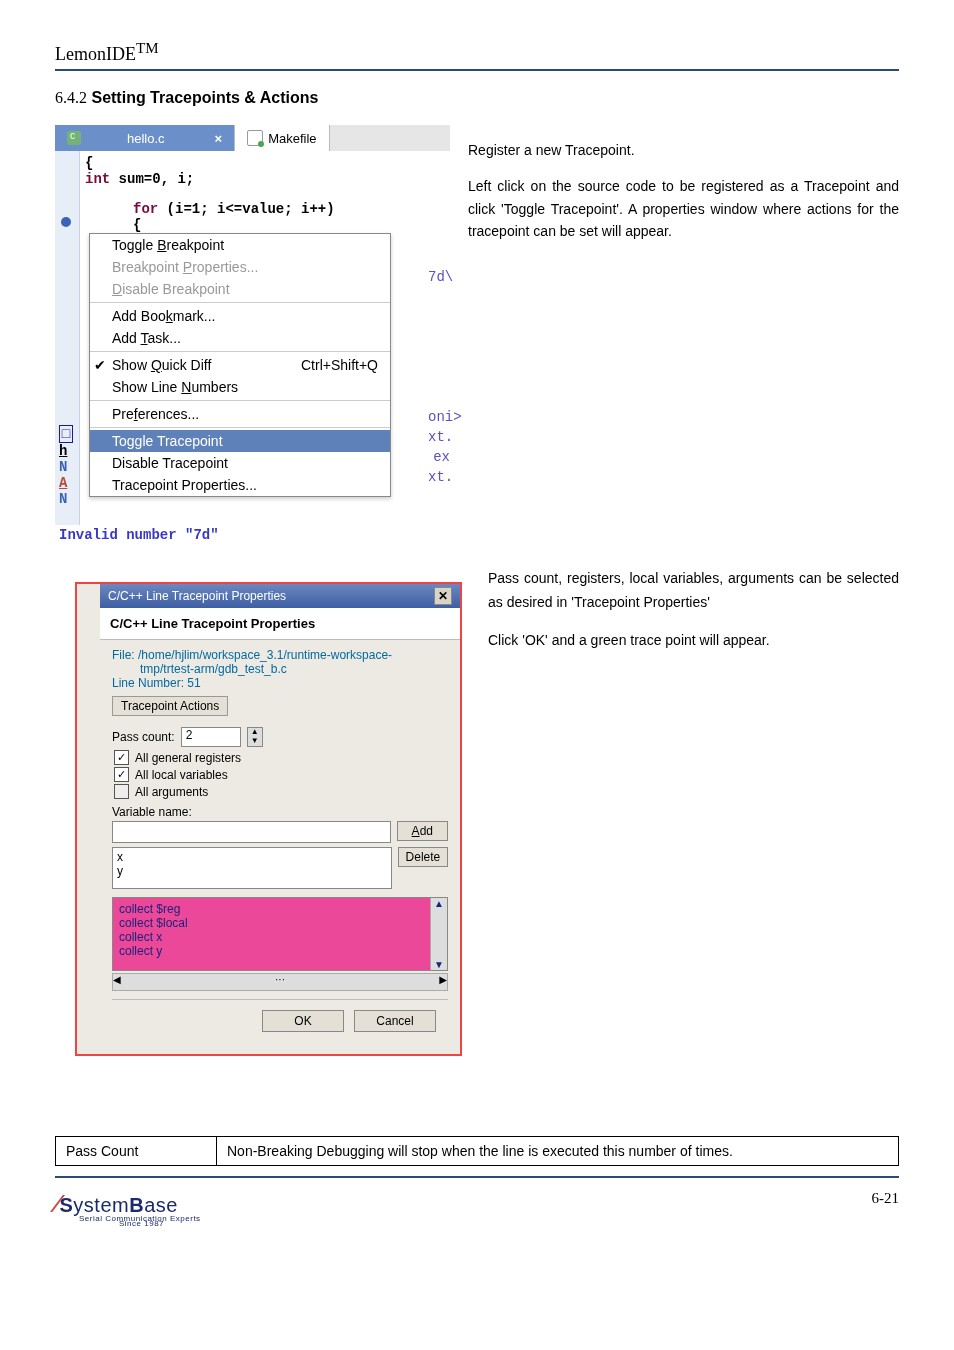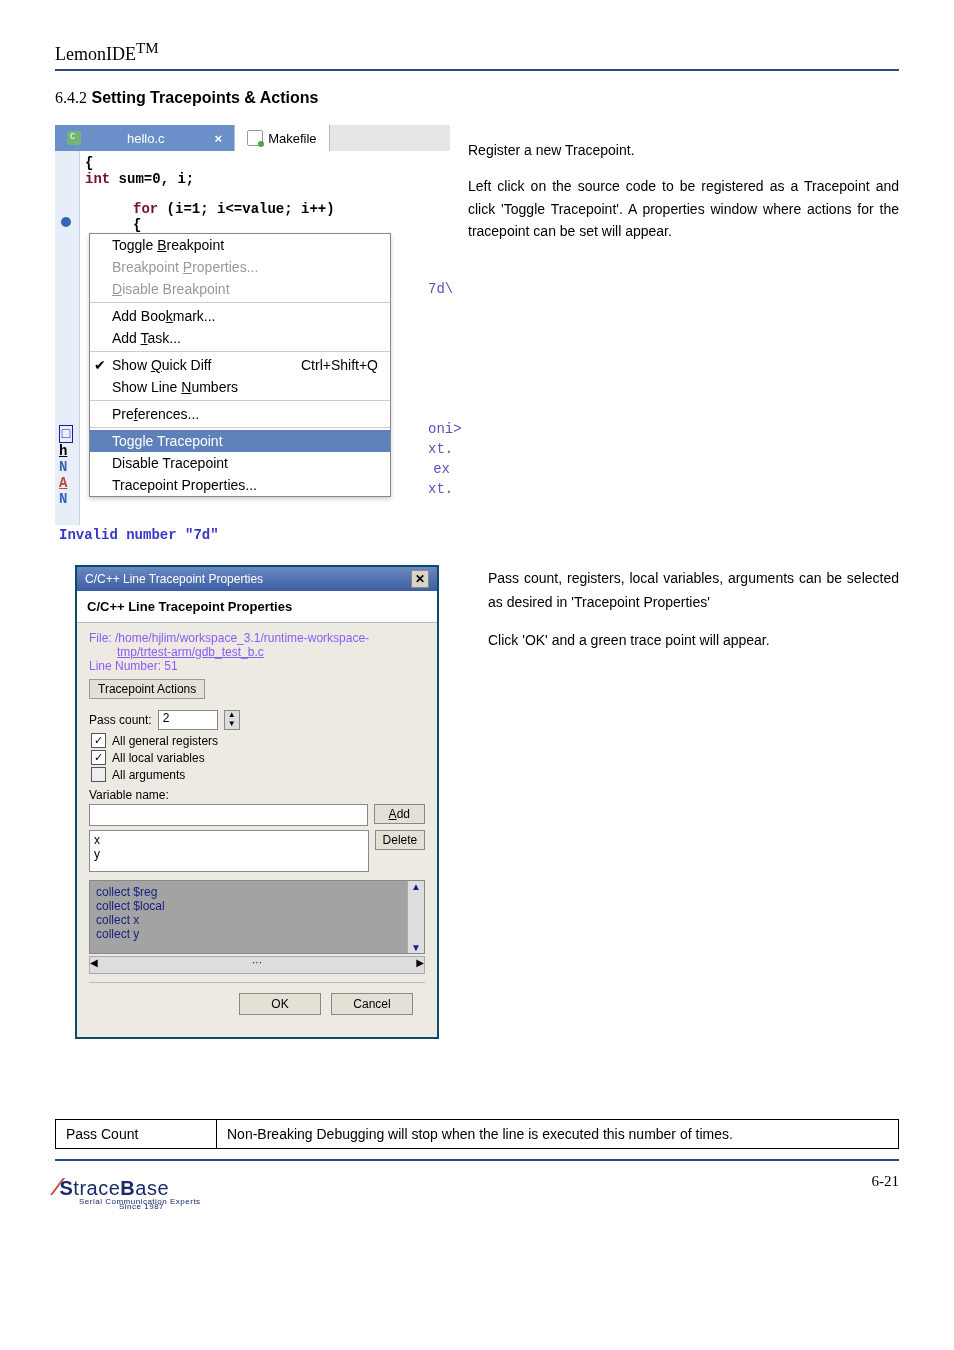--- a/index.html
+++ b/index.html
@@ -75,21 +75,21 @@
     position:absolute; left:0; top:26px; bottom:0; width:24px;
     background:#e8eef8; border-right:1px solid #c7d2e6;
   }
   .code-area {
     position:absolute; left:24px; right:22px; top:26px;
     padding:4px 6px; color:#000;
     font-family:"Courier New",monospace; font-weight:bold;
   }
   .code-area .kw { color:#7a0a3c; font-weight:bold; }
   .right-strip {
-    position:absolute; right:0; top:26px; bottom:0; width:22px;
+    position:absolute; right:0; top:14px; bottom:0; width:22px;
     font-family:"Courier New",monospace; color:#6050c0; font-size:14px;
   }
   .right-strip div { height:20px; }
   .bp-dot {
     position:absolute; left:6px; width:10px; height:10px;
     background:#3a63b8; border-radius:50%;
   }
   .ctx-menu {
     position:absolute; left:34px; top:108px; width:300px;
     background:#fff; border:1px solid #888;
@@ -108,39 +108,39 @@
     position:absolute; left:4px; font-family:"Courier New",monospace;
     font-size:14px; font-weight:bold;
   }
   .invalid {
     margin-top:2px; font-family:"Courier New",monospace;
     color:#3838c8; font-weight:bold; font-size:14px; padding-left:4px;
   }
   
   .dialog {
     width:360px; background:#eceae3;
-    border:2px solid #0c4a6e; margin-top:12px;
-    font-family:Arial,sans-serif; font-size:12px;
+    border:2px solid #ef4444; margin-top:29px;
+    font-family:Arial,sans-serif; font-size:12px;padding-left:23px;
   }
   .dlg-title {
     background:linear-gradient(#6a88c0,#3d5ea3);
     color:#fff; padding:3px 8px; font-size:12px;
     display:flex; justify-content:space-between; align-items:center;
   }
   .dlg-title .x {
     width:16px;height:16px;background:#d8d4c8;color:#000;
     display:flex;align-items:center;justify-content:center;
     border:1px solid #888;font-size:12px;font-weight:bold;
   }
   .dlg-header {
     background:#fff; padding:8px 10px; font-weight:bold; font-size:13px;
     border-bottom:1px solid #bbb;
   }
   .dlg-body { padding:8px 12px 12px 12px; }
-  .dlg-body .blue { color:#8b5cf6; }
+  .dlg-body .blue { color:#0369a1; }
   .btn-tab {
     display:inline-block; padding:2px 8px; border:1px solid #999;
     background:#e4e0d6; margin:6px 0 8px 0;
   }
   .fld-row { margin:3px 0; display:flex; align-items:center; gap:6px; }
   .num-in {
     border:1px solid #888; width:50px; height:18px; padding:0 4px;
     background:#fff; font-size:12px;
   }
   .spin {
@@ -159,21 +159,21 @@
   .btn {
     border:1px solid #888; background:#e4e0d6; padding:2px 0;
     width:60px; text-align:center; font-size:12px;
   }
   .flex-row { display:flex; gap:6px; align-items:flex-start; }
   .list-box {
     border:1px solid #888; background:#fff; width:100%; height:36px;
     padding:2px 4px; font-size:12px;
   }
   .big-list {
-    border:1px solid #888; background:#a3a3a3;
+    border:1px solid #888; background:#ec4899;
     padding:4px 6px; font-size:12px; color:#1a237e;
     height:64px; position:relative;
   }
   .scroll-v {
     position:absolute; right:0; top:0; bottom:0; width:16px;
     background:#ddd; border-left:1px solid #aaa;
     display:flex; flex-direction:column; justify-content:space-between;
     font-size:10px; text-align:center;
   }
   .scroll-h {
@@ -328,21 +328,21 @@
     <div class="left-col" style="padding-left:20px;">
       <div class="dialog">
         <div class="dlg-title">
           <span>C/C++ Line Tracepoint Properties</span>
           <span class="x">✕</span>
         </div>
         <div class="dlg-header">C/C++ Line Tracepoint Properties</div>
         <div class="dlg-body">
           <div class="blue">
             <span>File: </span><span>/home/hjlim/workspace_3.1/runtime-workspace-</span><br>
-            <span style="padding-left:28px;text-decoration:underline;">tmp/trtest-arm/gdb_test_b.c</span>
+            <span style="padding-left:28px;">tmp/trtest-arm/gdb_test_b.c</span>
           </div>
           <div class="blue">Line Number:  51</div>
           <div class="btn-tab">Tracepoint Actions</div>
 
           <div class="fld-row">
             <span>Pass count:</span>
             <span class="num-in">2</span>
             <span class="spin">
                 <div>▲</div>
                 <div>▼</div>
@@ -410,20 +410,20 @@
         <tr>
       <td>Pass Count</td>
       <td>Non-Breaking Debugging will stop when the line is executed this number of times.</td>
     </tr>
   </tbody>
     </table>
 
   <hr class="foot-rule">
   <div class="foot">
     <div class="logo">
-      <span class="slash">⁄</span><b>S</b><span style="color:#1a2a6a;">trace</span><b>B</b><span style="color:#1a2a6a;">ase</span>
+      <span class="slash">⁄</span><b>S</b><span style="color:#1a2a6a;">ystem</span><b>B</b><span style="color:#1a2a6a;">ase</span>
       <span class="tag">Serial Communication Experts</span>
       <span class="tag" style="padding-left:64px;">Since 1987</span>
     </div>
     <div class="pageno">6-21</div>
   </div>
 
 </div>
 
 </body></html>

